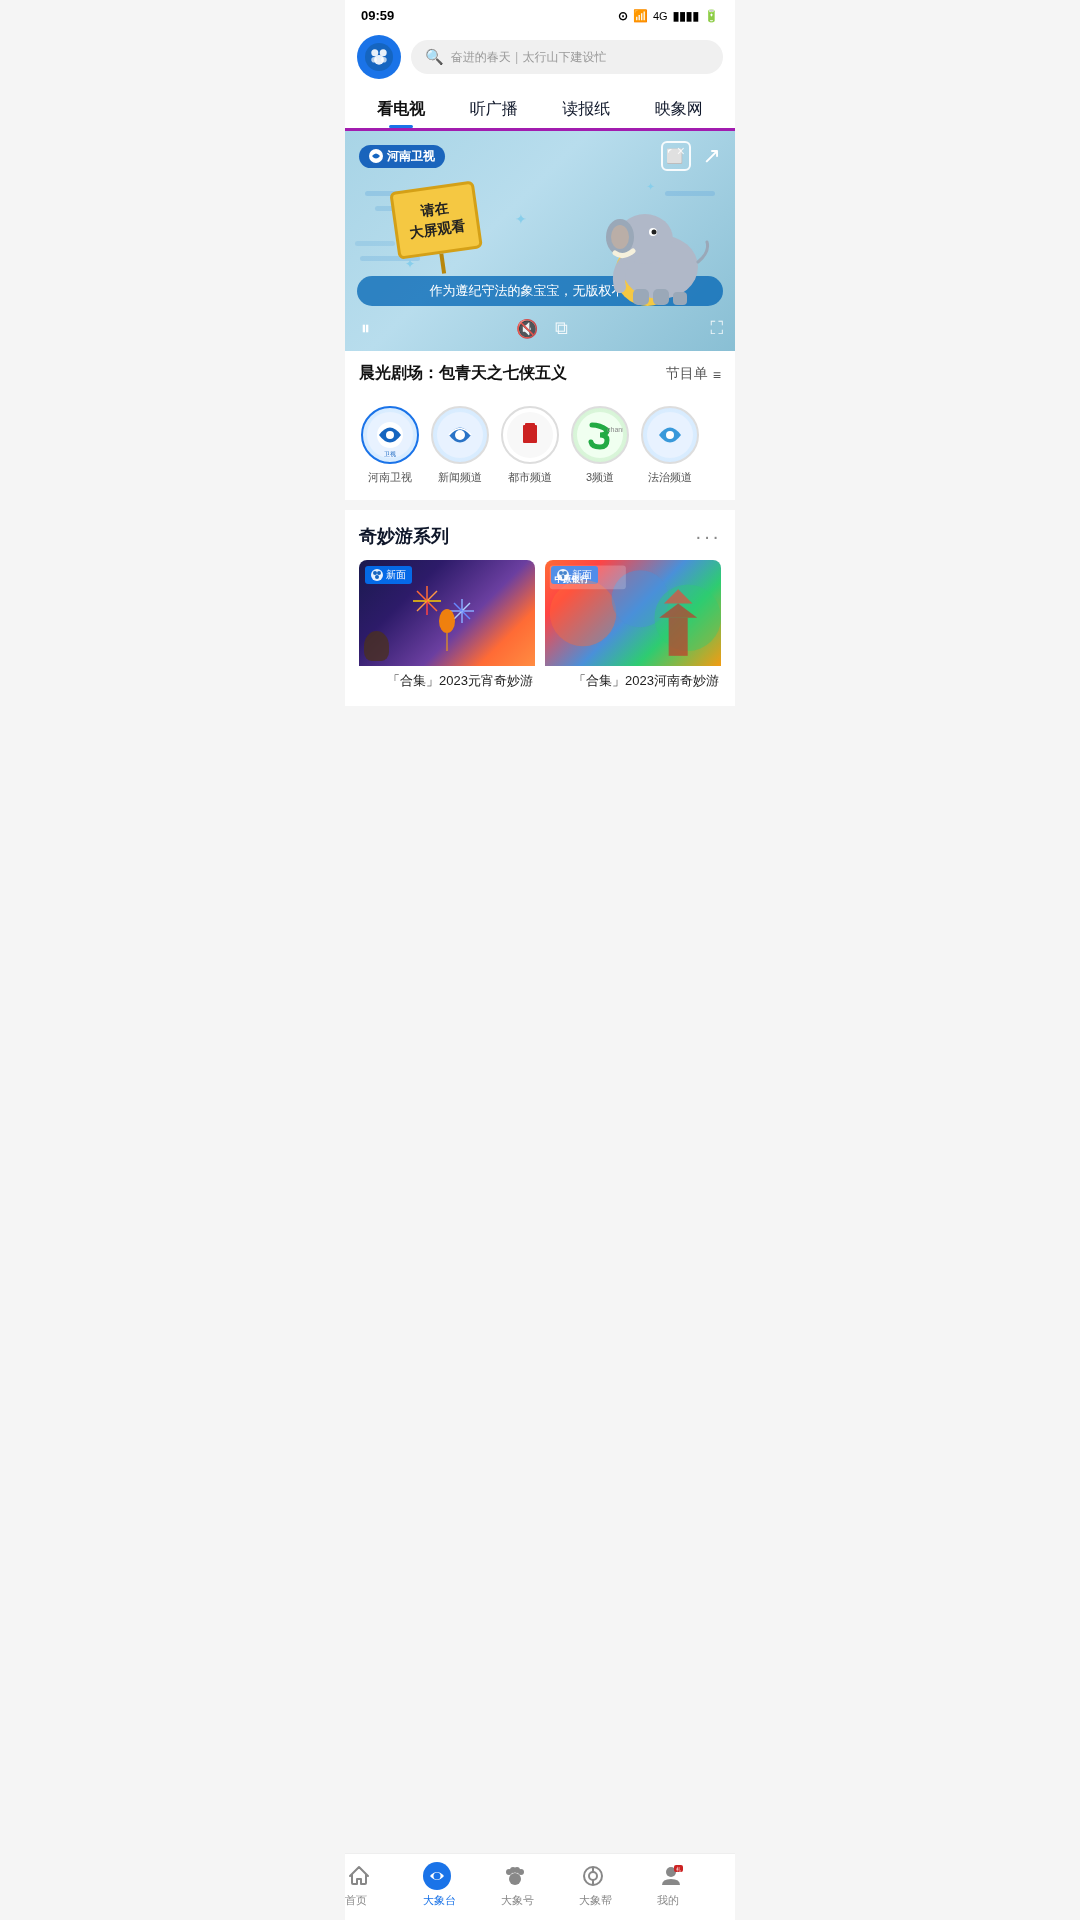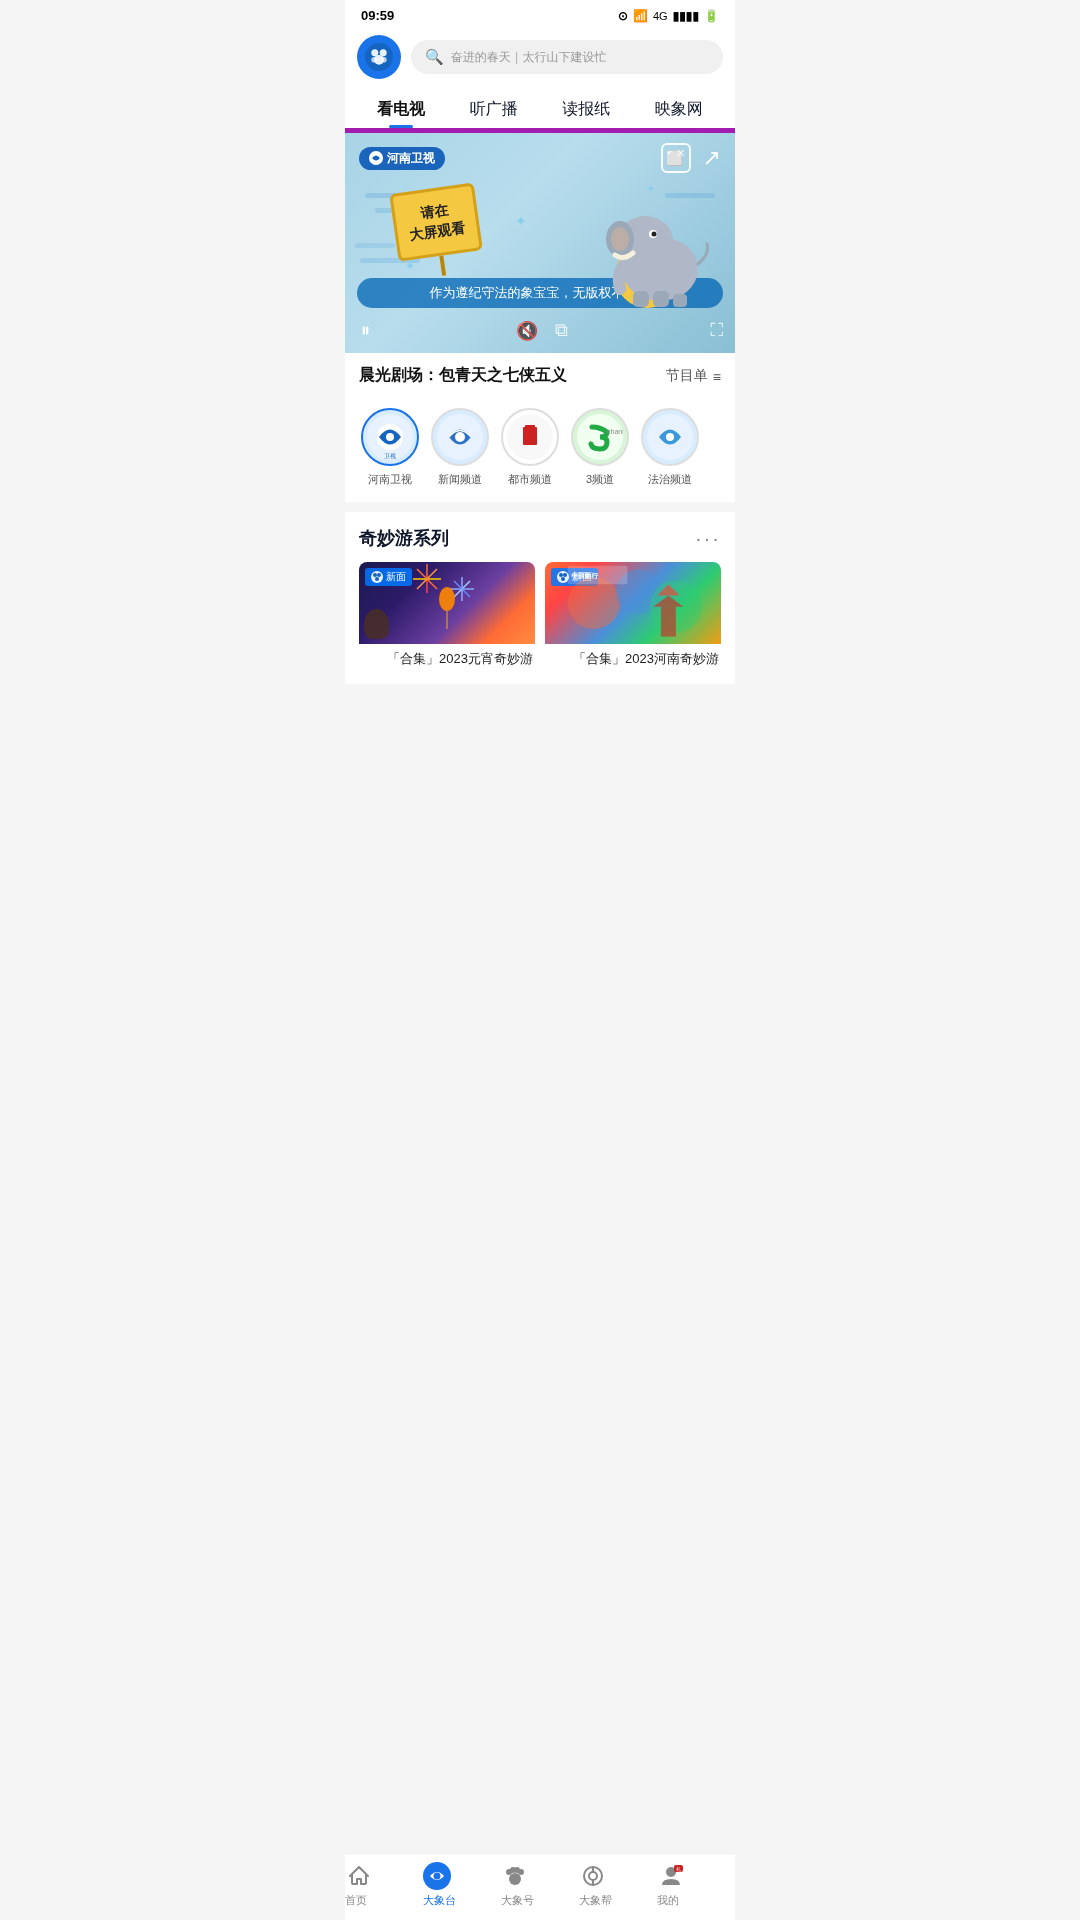--- a/index.html
+++ b/index.html
@@ -56,21 +56,21 @@
       gap: 7px;
     }
     .search-icon { color: #999; font-size: 15px; }
     .search-text { color: #999; font-size: 12px; white-space: nowrap; overflow: hidden; text-overflow: ellipsis; }
 
     
     .nav-tabs {
       display: flex;
       background: #fff;
       padding: 0 10px;
-      border-bottom: 5px solid #a21caf;
+      border-bottom: 3px solid #a21caf;
     }
     .nav-tab {
       flex: 1;
       text-align: center;
       padding: 10px 0 8px;
       font-size: 16px;
       color: #0f172a;
       position: relative;
       cursor: pointer;
     }
@@ -278,21 +278,21 @@
       grid-template-columns: 1fr 1fr;
       gap: 10px;
     }
     .video-card {
       border-radius: 8px;
       overflow: hidden;
       cursor: pointer;
     }
     .card-thumb {
       width: 100%;
-      height: 82px;
+      height: 106px;
       position: relative;
       overflow: hidden;
     }
     .thumb-left {
       background: linear-gradient(135deg, #1a1a4e 0%, #2d1b69 30%, #6b3fa0 60%, #ff6b35 80%, #ff8c42 100%);
     }
     .thumb-right {
       background: linear-gradient(135deg, #ff6b35 0%, #ff4444 20%, #4a90d9 50%, #2ecc71 70%, #f39c12 100%);
     }
     .card-badge {

